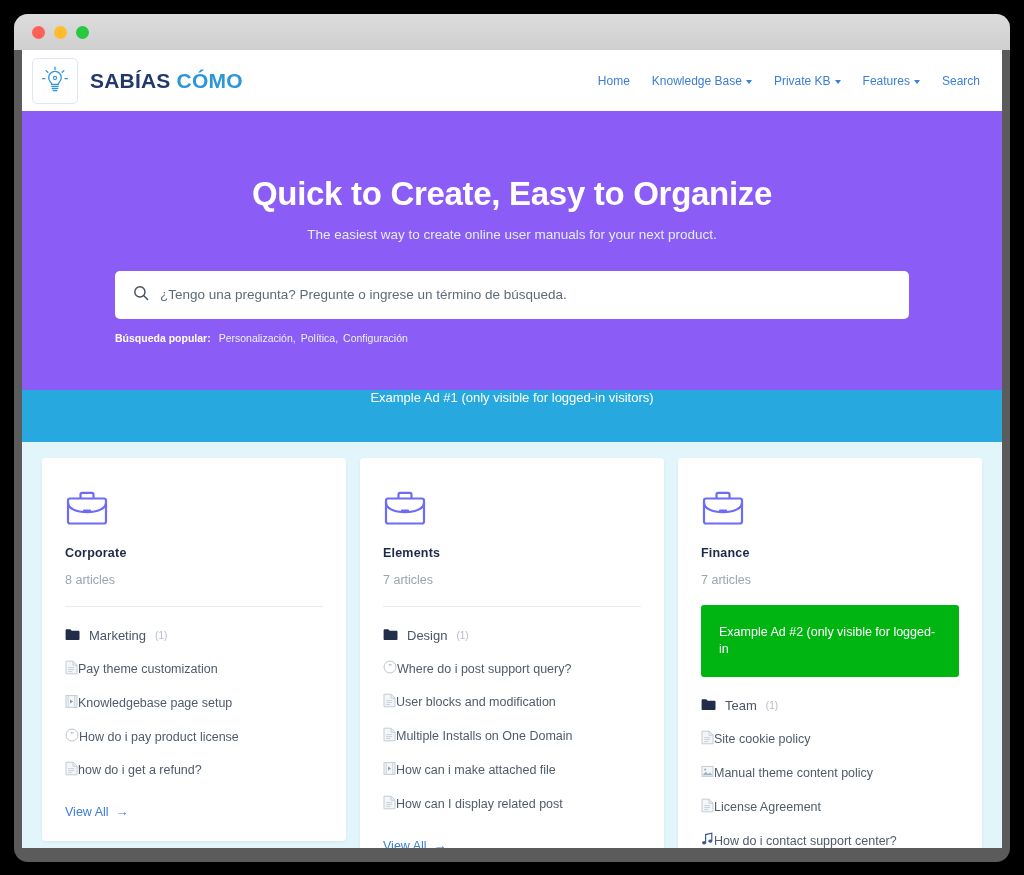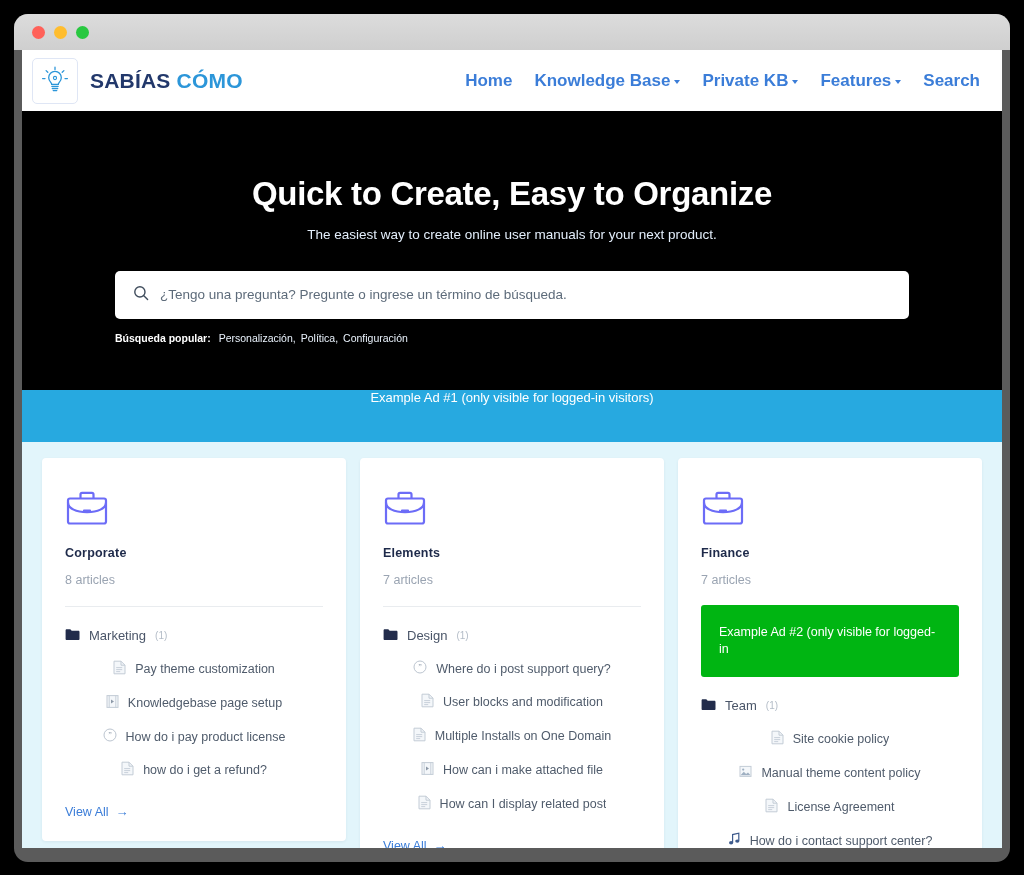--- a/index.html
+++ b/index.html
@@ -70,41 +70,41 @@
     font-size: 21px;
     font-weight: bold;
     letter-spacing: .2px;
     white-space: nowrap;
   }
   .brand-text .w1 { color: #22386b; }
   .brand-text .w2 { color: #2c96d9; }
 
   .nav { display: flex; align-items: center; gap: 22px; }
   .nav-item {
-    font-size: 17px;
-    font-weight: bold;
+    font-size: 12px;
+    font-weight: normal;
     color: #3b7dd8;
     white-space: nowrap;
     display: flex;
     align-items: center;
     gap: 4px;
     cursor: pointer;
   }
   .caret {
     display: inline-block;
     width: 0; height: 0;
     border-left: 3.2px solid transparent;
     border-right: 3.2px solid transparent;
     border-top: 4px solid #3b7dd8;
     margin-top: 2px;
   }
 
   
   .hero {
-    background: #000000;
+    background: #8b5cf6;
     padding: 64px 0 46px 0;
     text-align: center;
   }
   .hero h1 {
     color: #ffffff;
     font-size: 33px;
     font-weight: bold;
     letter-spacing: -.3px;
     line-height: 1.15;
   }
@@ -211,24 +211,22 @@
     color: #4a5568;
   }
   .folder-count {
     font-size: 10px;
     color: #b3bcc7;
   }
 
   .article {
     display: flex;
     align-items: center;
-    gap: 9px;
     margin-top: 15px;
     cursor: pointer;
-    justify-content: center;
   }
   .article-label {
     font-size: 12.5px;
     color: #4f5b6b;
     white-space: nowrap;
     overflow: hidden;
     text-overflow: ellipsis;
   }
 
   .view-all {

